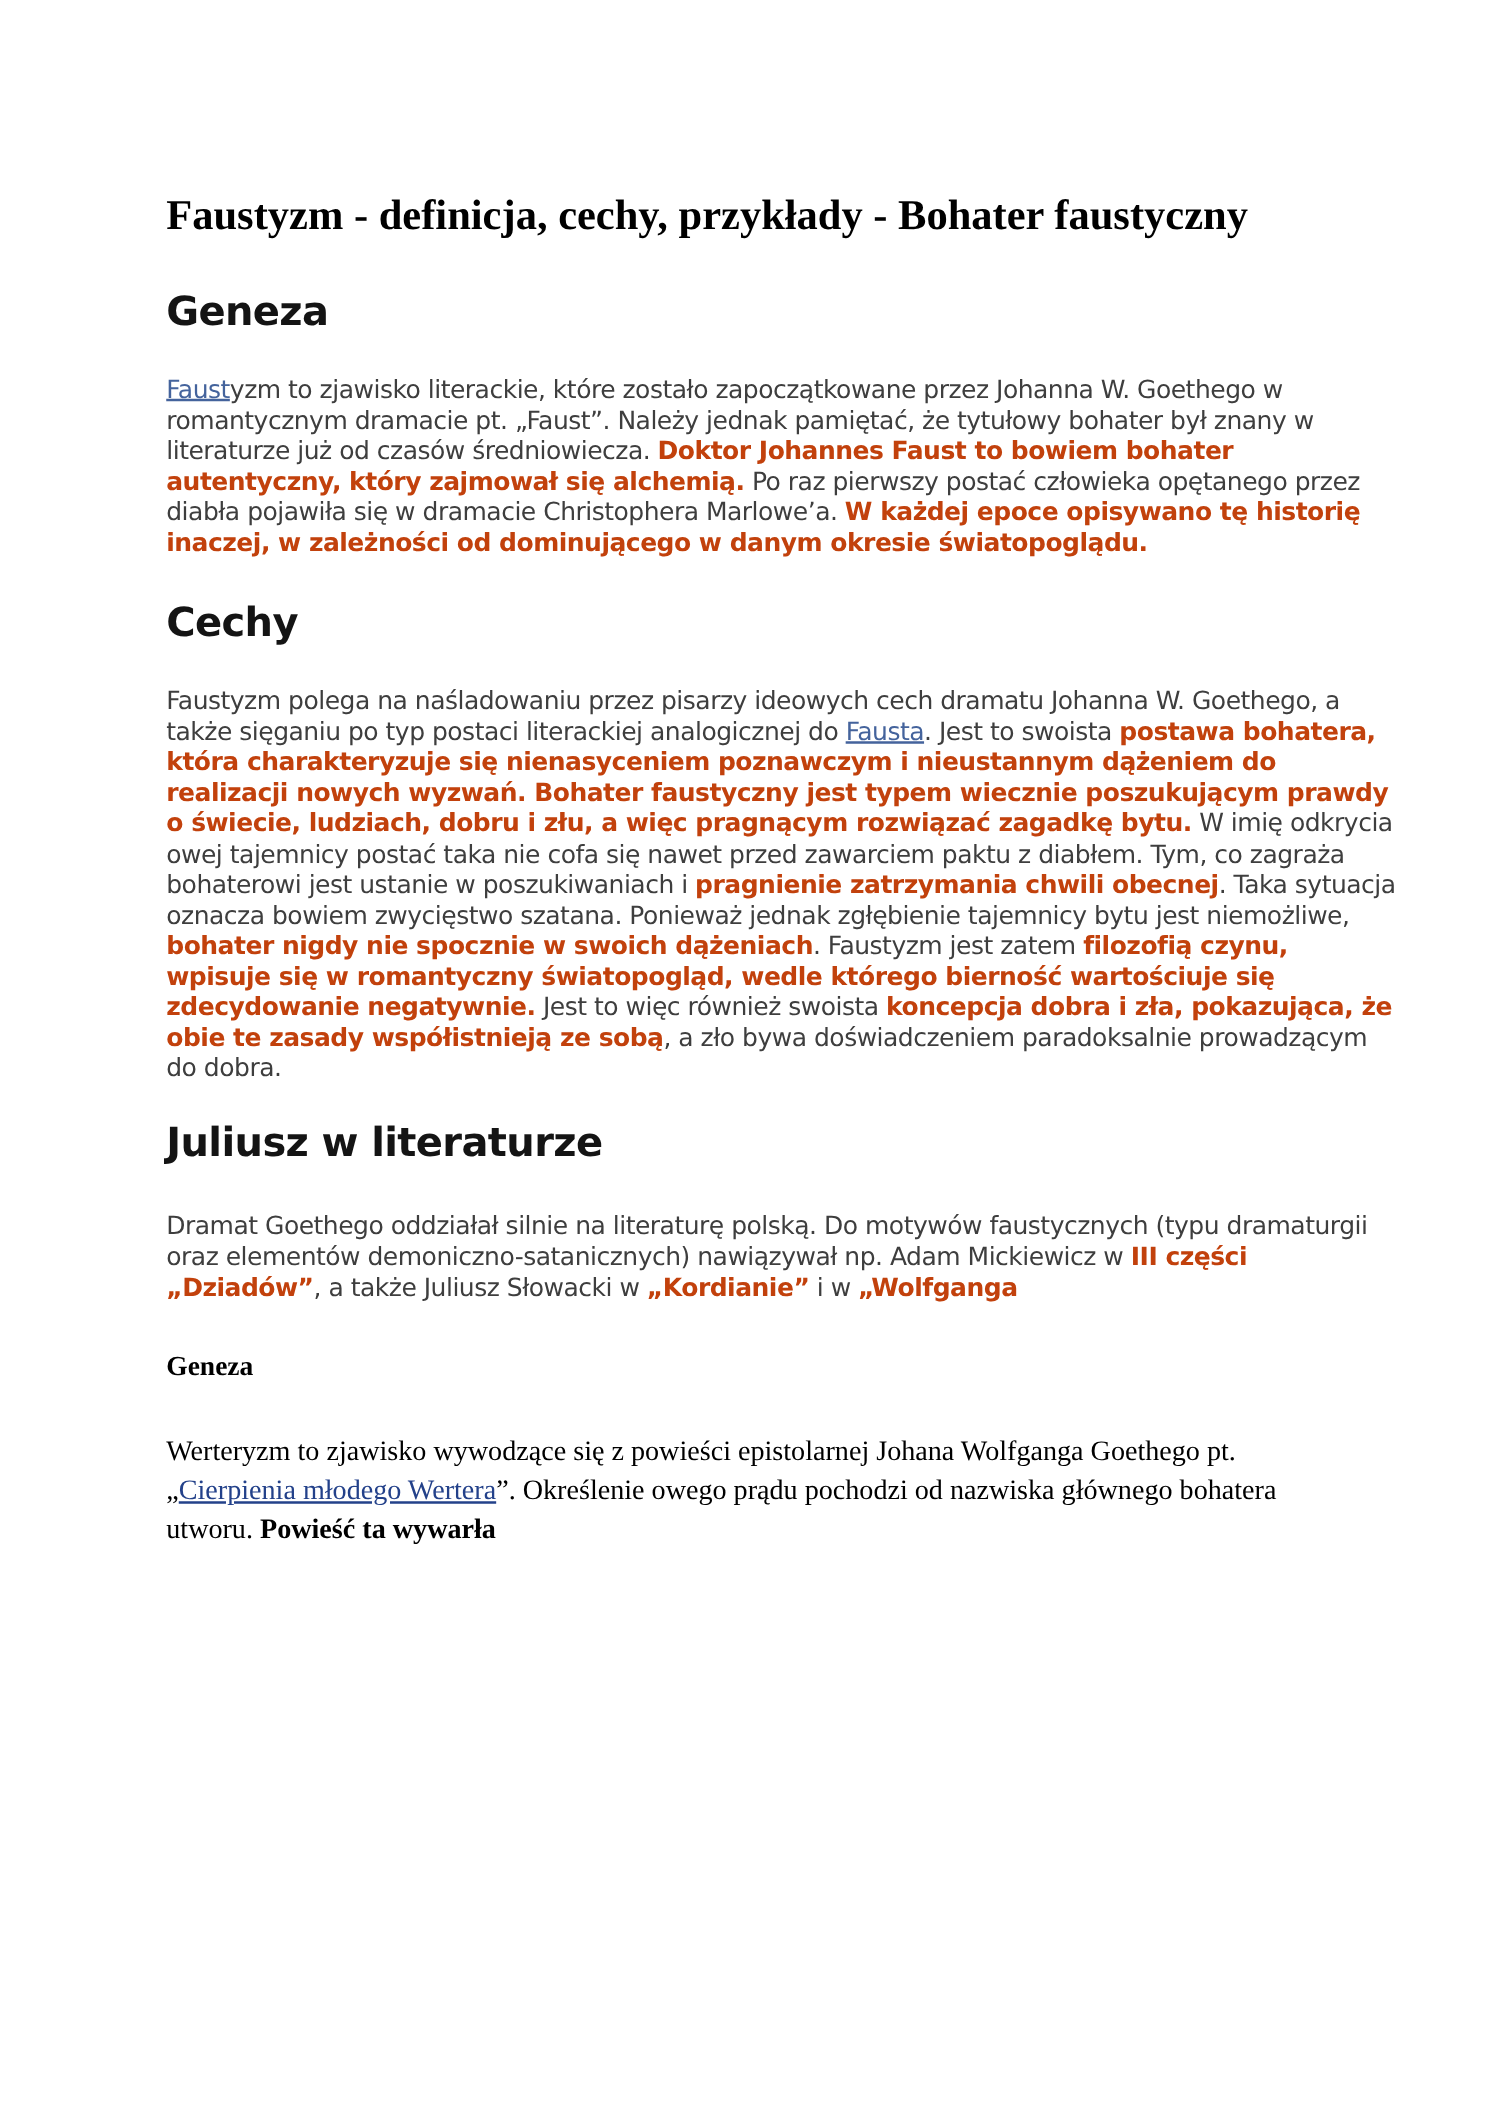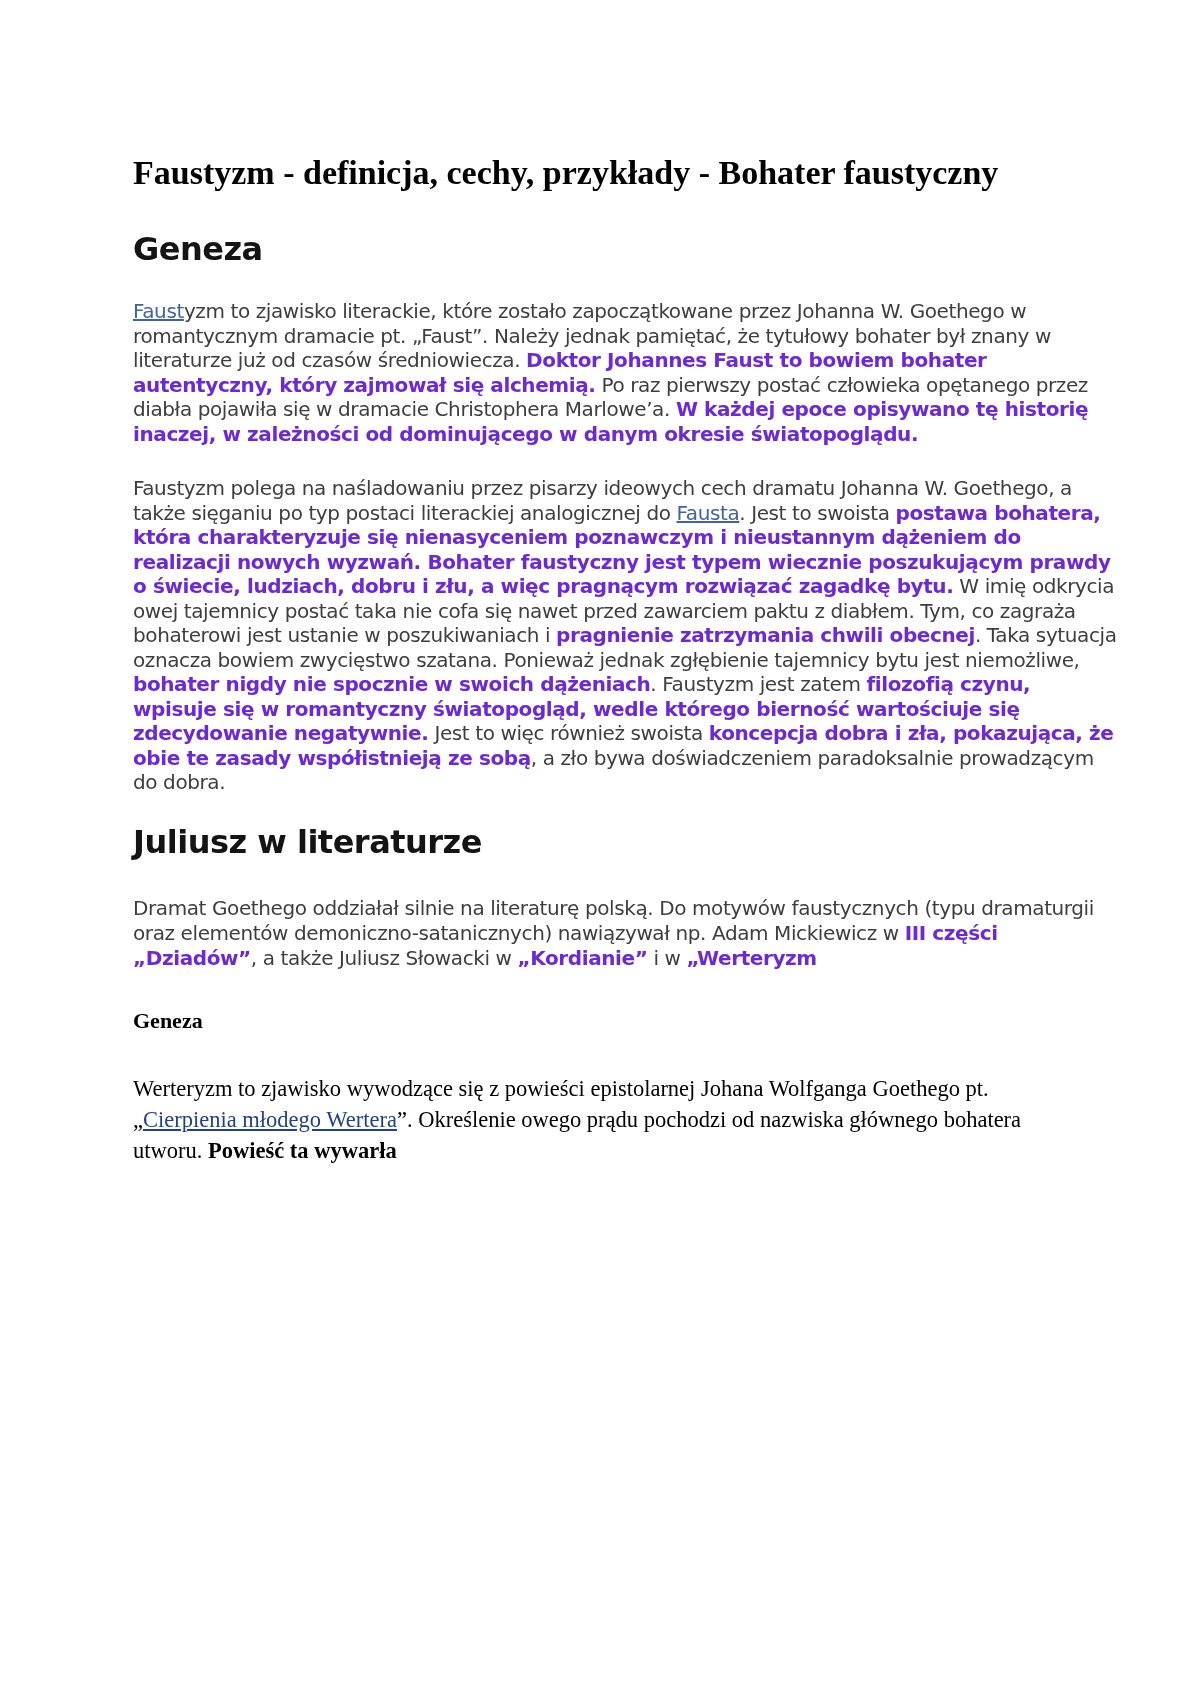--- a/index.html
+++ b/index.html
@@ -48,21 +48,21 @@
   .p-sans{
     font-family:"DejaVu Sans", sans-serif;
     font-size:20px;
     line-height:24.5px;
     color:var(--body-sans);
     letter-spacing:-0.4px;
   }
   .p1{margin-top:30px;}
   .p2{margin-top:30px;}
   .p3{margin-top:34px;line-height:25px;}
-  .p-sans .b{font-weight:bold;color:#6d28d9;}
+  .p-sans .b{font-weight:bold;color:#c2410c;}
   .p-sans a.lnk{color:var(--link-sans);text-decoration:underline;}
   
   .doc-title2{
     margin-top:112px;
     font-family:"Liberation Serif", serif;
     font-weight:bold;
     font-size:24px;
     line-height:30px;
     color:var(--serif-text);
     padding-left:5px;
@@ -91,26 +91,27 @@
 
 <div class="page">
   <div class="content">
 
     <h1 class="doc-title">Faustyzm - definicja, cechy, przykłady - Bohater faustyczny</h1>
 
     <h2 class="h-sans h-geneza">Geneza</h2>
 
     <p class="p-sans p1"><a class="lnk" href="#">Faust</a><span>yzm to zjawisko literackie, które zostało zapoczątkowane przez Johanna W. Goethego w romantycznym dramacie pt. „Faust”. Należy jednak pamiętać, że tytułowy bohater był znany w literaturze już od czasów średniowiecza. </span><span class="b">Doktor Johannes Faust to bowiem bohater autentyczny, który zajmował się alchemią.</span><span> Po raz pierwszy postać człowieka opętanego przez diabła pojawiła się w dramacie Christophera Marlowe’a. </span><span class="b">W każdej epoce opisywano tę historię inaczej, w zależności od dominującego w danym okresie światopoglądu.</span></p>
 
+    <h2 class="h-sans h-cechy">Cechy</h2>
 
     <p class="p-sans p2"><span>Faustyzm polega na naśladowaniu przez pisarzy ideowych cech dramatu Johanna W. Goethego, a także sięganiu po typ postaci literackiej analogicznej do </span><a class="lnk" href="#">Fausta</a><span>. Jest to swoista </span><span class="b">postawa bohatera, która charakteryzuje się nienasyceniem poznawczym i nieustannym dążeniem do realizacji nowych wyzwań. Bohater faustyczny jest typem wiecznie poszukującym prawdy o świecie, ludziach, dobru i złu, a więc pragnącym rozwiązać zagadkę bytu.</span><span> W imię odkrycia owej tajemnicy postać taka nie cofa się nawet przed zawarciem paktu z diabłem. Tym, co zagraża bohaterowi jest ustanie w poszukiwaniach i </span><span class="b">pragnienie zatrzymania chwili obecnej</span><span>. Taka sytuacja oznacza bowiem zwycięstwo szatana. Ponieważ jednak zgłębienie tajemnicy bytu jest niemożliwe, </span><span class="b">bohater nigdy nie spocznie w swoich dążeniach</span><span>. Faustyzm jest zatem </span><span class="b">filozofią czynu, wpisuje się w romantyczny światopogląd, wedle którego bierność wartościuje się zdecydowanie negatywnie.</span><span> Jest to więc również swoista </span><span class="b">koncepcja dobra i zła, pokazująca, że obie te zasady współistnieją ze sobą</span><span>, a zło bywa doświadczeniem paradoksalnie prowadzącym do dobra.</span></p>
 
     <h2 class="h-sans h-lit">Juliusz w literaturze</h2>
 
-    <p class="p-sans p3"><span>Dramat Goethego oddziałał silnie na literaturę polską. Do motywów faustycznych (typu dramaturgii oraz elementów demoniczno-satanicznych) nawiązywał np. Adam Mickiewicz w </span><span class="b">III części „Dziadów”</span><span>, a także Juliusz Słowacki w </span><span class="b">„Kordianie”</span><span> i w </span><span class="b">„Werteryzm</span></p>
+    <p class="p-sans p3"><span>Dramat Goethego oddziałał silnie na literaturę polską. Do motywów faustycznych (typu dramaturgii oraz elementów demoniczno-satanicznych) nawiązywał np. Adam Mickiewicz w </span><span class="b">III części „Dziadów”</span><span>, a także Juliusz Słowacki w </span><span class="b">„Kordianie”</span><span> i w </span><span class="b">„Wolfganga</span></p>
 
 
     <h3 class="h-geneza2">Geneza</h3>
 
     <p class="p-serif"><span>Werteryzm to zjawisko wywodzące się z powieści epistolarnej Johana Wolfganga Goethego pt. „</span><a class="lnk" href="#">Cierpienia młodego Wertera</a><span>”. Określenie owego prądu pochodzi od nazwiska głównego bohatera utworu. </span><span class="b">Powieść ta wywarła</span></p>
 
   </div>
 </div>
 
 </body></html>

